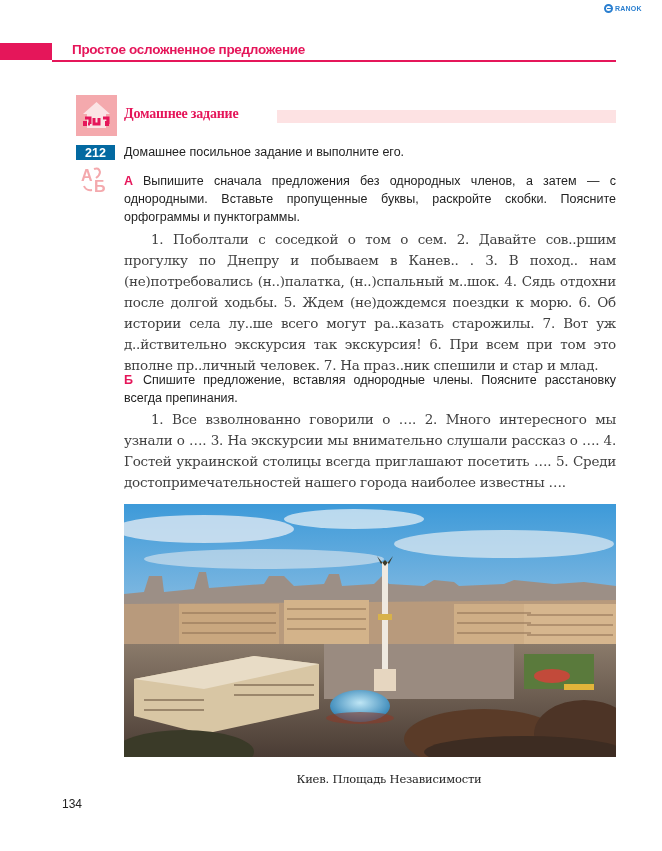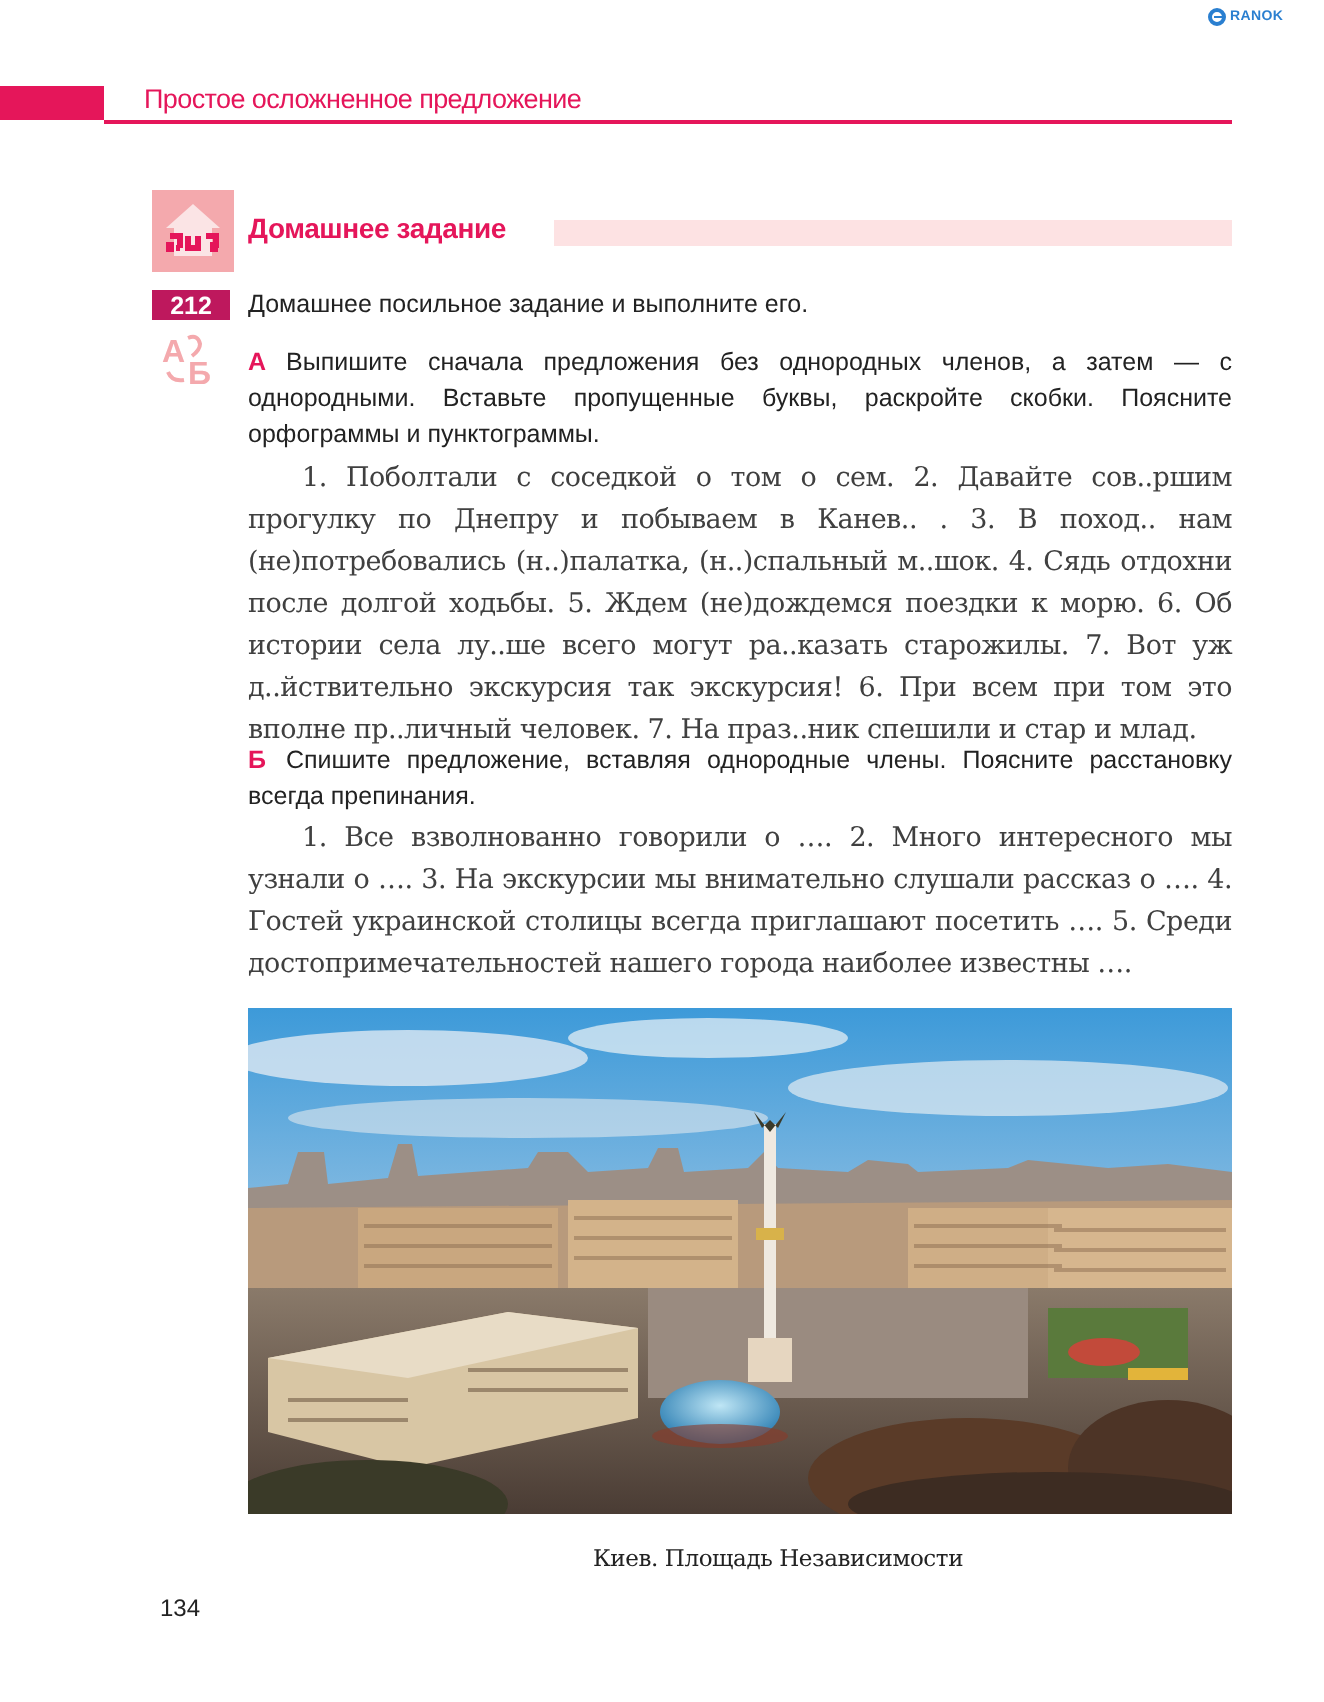--- a/index.html
+++ b/index.html
@@ -8,50 +8,50 @@
   .abs { position: absolute; }
 
   
   .logo { left: 604px; top: 2px; width: 54px; height: 12px; display: flex; align-items: center; gap: 2px; }
   .logo-mark { width: 9px; height: 9px; border-radius: 50%; border: 2px solid #2a7fd0; box-sizing: border-box; position: relative; }
   .logo-mark::after { content: ""; position: absolute; left: 1px; top: 2px; width: 5px; height: 1px; background: #2a7fd0; }
   .logo-text { font-family: "Liberation Sans", sans-serif; font-size: 7px; font-weight: bold; color: #2a7fd0; letter-spacing: 0.2px; }
 
   
   .chapter-block { left: 0; top: 43px; width: 52px; height: 17px; background: #e5165a; }
-  .chapter-title { left: 72px; top: 42px; font-family: "Liberation Sans", sans-serif; font-size: 13.5px; color: #e5165a; font-weight: normal; letter-spacing: -0.3px; }
+  .chapter-title { left: 72px; top: 42px; font-family: "Liberation Sans", sans-serif; font-size: 13.5px; color: #e5165a; font-weight: bold; letter-spacing: -0.3px; }
   .chapter-rule { left: 52px; top: 60px; width: 564px; height: 1.5px; background: #e5165a; }
 
   
   .home-icon { left: 76px; top: 95px; width: 41px; height: 41px; background: #f4a9ad; }
-  .hw-title { left: 124px; top: 106px; font-family: Liberation Sans, sans-serif; font-size: 14px; font-weight: bold; color: #e5165a; letter-spacing: -0.2px; }
+  .hw-title { left: 124px; top: 106px; font-family: Liberation Serif, serif; font-size: 14px; font-weight: bold; color: #e5165a; letter-spacing: -0.2px; }
   .hw-bar { left: 277px; top: 110px; width: 339px; height: 13px; background: #fde2e3; }
 
   
-  .ex-num { left: 76px; top: 145px; width: 39px; height: 15px; background: #be185d; color: #fff;
+  .ex-num { left: 76px; top: 145px; width: 39px; height: 15px; background: #0369a1; color: #fff;
             font-family: "Liberation Sans", sans-serif; font-weight: bold; font-size: 12.5px;
             display: flex; align-items: center; justify-content: center; }
   .ex-instr { left: 124px; top: 145px; font-family: "Liberation Sans", sans-serif; font-size: 12.5px; color: #222; }
 
   .ab-icon { left: 80px; top: 166px; width: 32px; height: 28px; }
 
   .sans-para { font-family: "Liberation Sans", sans-serif; font-size: 12.5px; line-height: 18px; color: #222; text-align: justify; }
   .serif-para { font-family: "DejaVu Serif", serif; font-size: 13.5px; line-height: 21px; color: #404040; text-align: justify; letter-spacing: -0.25px; }
   .task-letter { color: #e5165a; font-weight: bold; margin-right: 10px; }
 
   .task-a { left: 124px; top: 172px; width: 492px; }
   .text-a { left: 124px; top: 229px; width: 492px; text-indent: 27px; }
   .task-b { left: 124px; top: 371px; width: 492px; }
   .text-b { left: 124px; top: 409px; width: 492px; text-indent: 27px; }
 
   
   .photo { left: 124px; top: 504px; width: 492px; height: 253px; overflow: hidden; }
   .caption { left: 0; width: 662px; top: 772px; text-align: center; padding-left: 60px; box-sizing: border-box;
              font-family: "DejaVu Serif", serif; font-size: 11.5px; color: #222; letter-spacing: -0.2px; margin-left: 28px; }
-  .page-num { left: 80px; top: 797px; font-family: "Liberation Sans", sans-serif; font-size: 12px; color: #222; }
+  .page-num { left: 62px; top: 797px; font-family: "Liberation Sans", sans-serif; font-size: 12px; color: #222; }
 </style>
 </head>
 <body>
 
 <div class="abs logo">
   <span class="logo-mark"></span>
   <span class="logo-text">RANOK</span>
 </div>
 
 <div class="abs chapter-block"></div>

